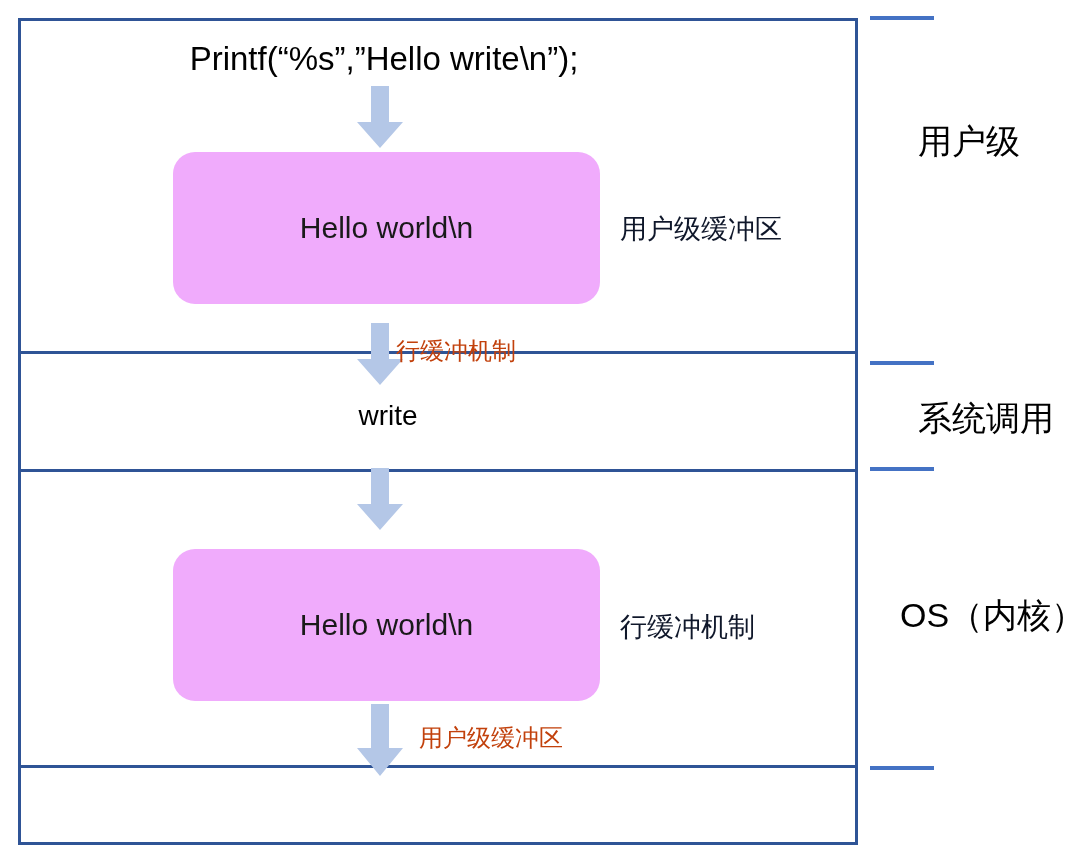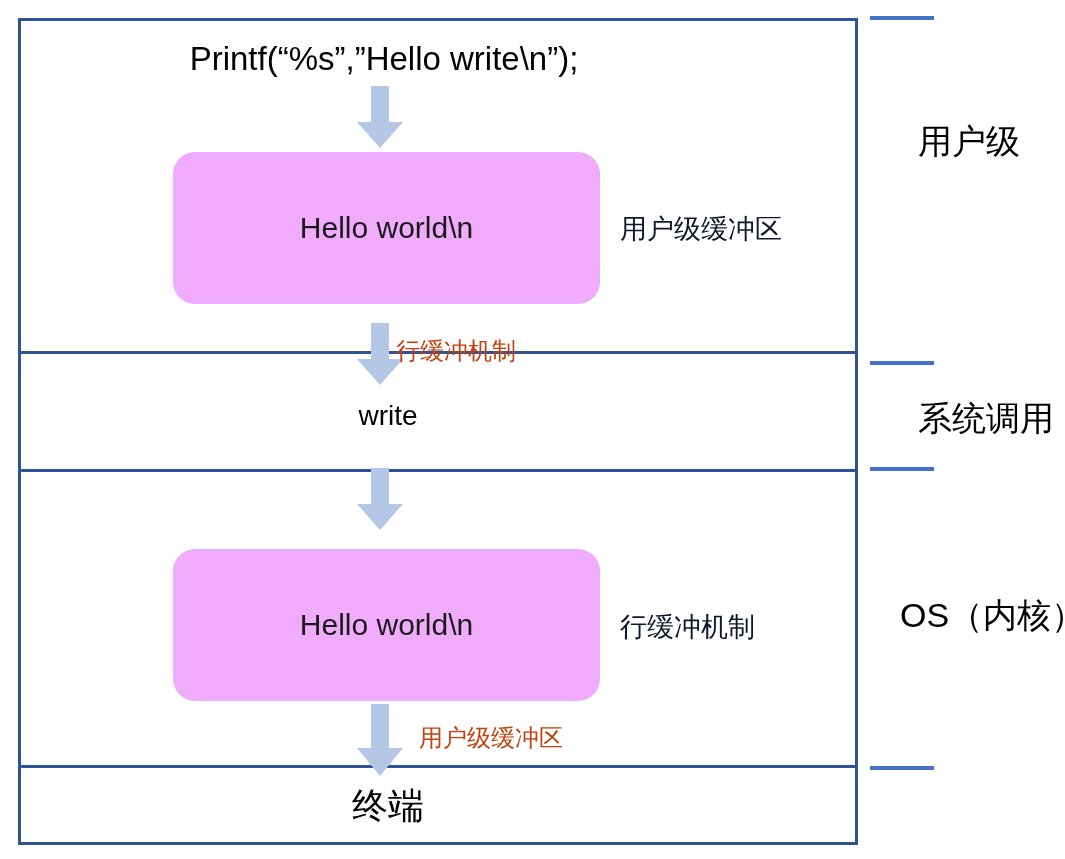--- a/index.html
+++ b/index.html
@@ -194,15 +194,14 @@
     <span class="buffer-text">Hello world\n</span>
   </div>
   <div class="buffer-caption c2">行缓冲机制</div>
 
   <svg class="arrow a4" viewBox="0 0 56 72">
     <polygon points="19,0 37,0 37,44 51,44 28,72 5,44 19,44" fill="#b4c7e7"></polygon>
   </svg>
 
   <div class="red-note n2">用户级缓冲区</div>
 
-  <div class="plain-label terminal-label">终端</div>
 
 </div>
 
 </body></html>

